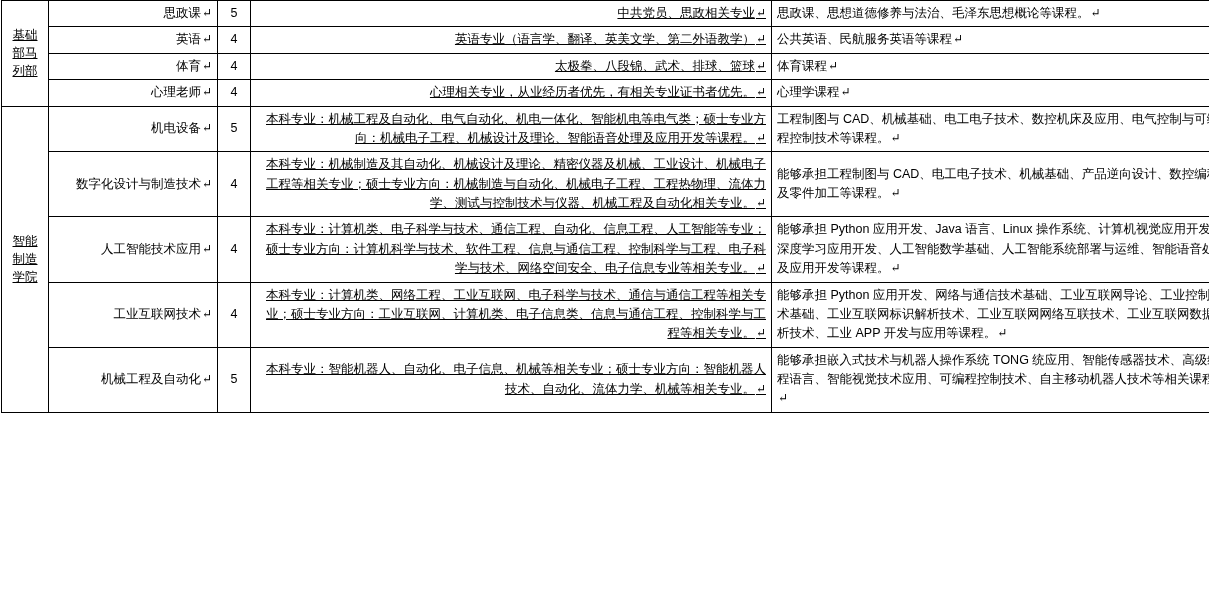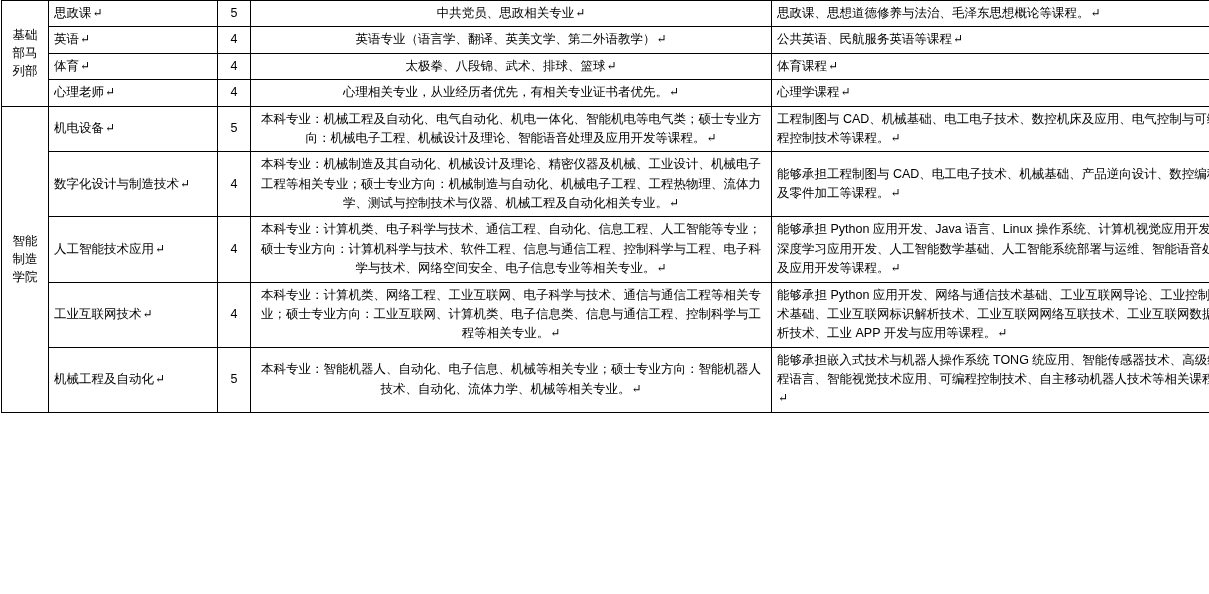--- a/index.html
+++ b/index.html
@@ -34,39 +34,41 @@
     word-break: break-all;
   }
   td.dept {
     width: 36px;
     text-align: center;
     padding: 2px 1px;
     letter-spacing: 0px;
   }
   td.post {
     width: 158px;
-    text-align: left;
+    text-align: right;
     margin-top: 23px;
   }
   td.num {
     width: 22px;
     text-align: center;
   }
   td.major {
     width: 510px;
-    text-align: center;
+    text-align: right;
+    text-decoration: underline;
   }
   td.course {
     width: 452px;
     text-align: left;
   }
   .dept-inner {
     display: block;
     line-height: 1.45;
     font-size: 12.5px;
+    text-decoration: underline;
   }
   .pilcrow {
     font-family: "Liberation Serif", "DejaVu Serif", serif;
     font-size: 12px;
     color: #000000;
     margin-left: 1px;
   }
 </style>
 </head>
 <body>

